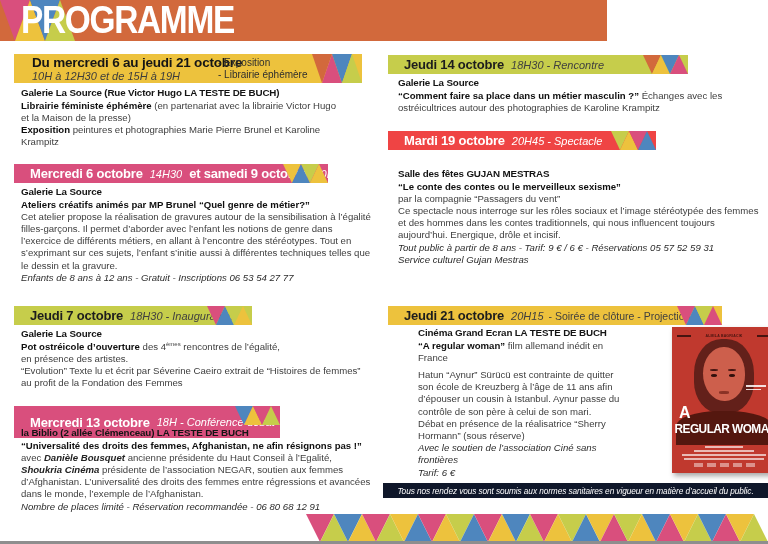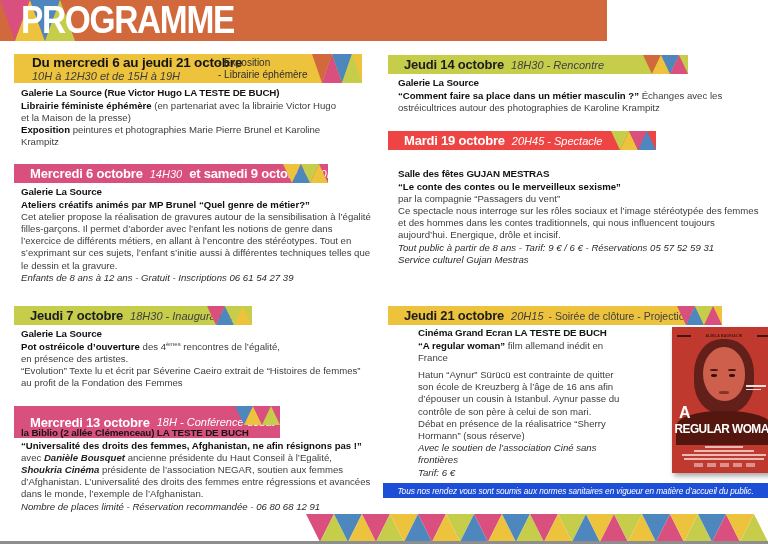--- a/index.html
+++ b/index.html
@@ -59,21 +59,21 @@
   .p-sidetext div{height:1.5px;background:rgba(255,255,255,.85);margin-bottom:2px;}
   .p-title-a{position:absolute;left:7px;top:80px;font-size:16px;font-weight:bold;color:#fff;letter-spacing:-.5px;}
   .p-title{position:absolute;left:0;width:104px;top:96px;text-align:center;font-size:12.5px;font-weight:bold;
            color:#fff;letter-spacing:-.6px;transform:scaleX(.95);white-space:nowrap;}
   .p-lines{position:absolute;left:0;right:0;top:116px;display:flex;flex-direction:column;align-items:center;}
   .p-lines div{background:rgba(255,255,255,.65);margin-top:2.5px;}
   .p-logos{position:absolute;left:0;right:0;top:136px;display:flex;justify-content:center;gap:4px;}
   .p-logos div{width:9px;height:4px;background:rgba(255,255,255,.45);}
 
   
-  .salmon-band{position:absolute;left:383px;top:483px;width:385px;height:15px;background:#1d4ed8;
+  .salmon-band{position:absolute;left:383px;top:483px;width:385px;height:15px;background:#0f172a;
                display:flex;align-items:center;justify-content:center;}
   .salmon-band span{font-style:italic;font-size:8.3px;color:#fff;letter-spacing:-.1px;}
   .bottom-strip{position:absolute;left:306px;top:514px;height:28px;}
   .grey-line{position:absolute;left:0;top:541px;width:768px;height:3px;background:#8e8e8e;}
 </style>
 </head>
 <body>
 
 <div id="page">
 
@@ -128,21 +128,21 @@
           <polygon points="18,0 36,0 27,19" fill="#c6cd4b"></polygon>
           <polygon points="27,19 45,19 36,0" fill="#edc23d"></polygon>
         </svg>
       </div>
   </div>
 
   <div class="block" style="left:21px;top:186px;width:354px;">
     <p class="venue">Galerie La Source</p>
     <p class="bold">Ateliers créatifs animés par MP Brunel “Quel genre de métier?”</p>
     <p>Cet atelier propose la réalisation de gravures autour de la sensibilisation à l’égalité filles-garçons. Il permet d’aborder avec l’enfant les notions de genre dans l’exercice de différents métiers, en allant à l’encontre des stéréotypes. Tout en s’exprimant sur ces sujets, l’enfant s’initie aussi à différentes techniques telles que le dessin et la gravure.</p>
-    <p class="note">Enfants de 8 ans à 12 ans - Gratuit - Inscriptions  06 61 54 27 39</p>
+    <p class="note">Enfants de 8 ans à 12 ans - Gratuit - Inscriptions  06 53 54 27 77</p>
   </div>
 
   <div class="band bg-lime dark" style="left:14px;top:306px;width:238px;height:19px;">
     <div class="band-inner">
       <span class="band-date">Jeudi 7 octobre</span>
       <span class="band-time">18H30 - Inauguration</span>
     </div>
     <div class="strip">
         <svg width="45" height="19" style="display: block;">
           <polygon points="0,0 18,0 9,19" fill="#d94f7d"></polygon>
@@ -240,21 +240,21 @@
           <polygon points="27,19 45,19 36,0" fill="#d94f7d"></polygon>
         </svg>
       </div>
   </div>
 
   <div class="block blockG" style="left:418px;top:327px;width:358px;gap:40px;">
     <div class="text-col">
       <p class="venue">Cinéma Grand Ecran LA TESTE DE BUCH</p>
       <p><span class="bold">“A regular woman”</span><span>  film allemand inédit en France</span></p>
       <div class="gap"></div>
-      <p>Hatun “Aynur” Sürücü est contrainte de quitter son école de Kreuzberg à l’âge de 16 ans afin d’épouser un cousin à Istanbul. Aynur passe du contrôle de son père à celui de son mari.</p>
+      <p>Hatun “Aynur” Sürücü est contrainte de quitter son école de Kreuzberg à l’âge de 11 ans afin d’épouser un cousin à Istanbul. Aynur passe du contrôle de son père à celui de son mari.</p>
       <p>Débat en présence de la réalisatrice “Sherry Hormann” (sous réserve)</p>
       <p class="note">Avec le soutien de l’association Ciné sans frontières</p>
       <p class="note">Tarif: 6 €</p>
     </div>
     <div class="poster">
       <div class="p-credits">
         <div class="p-credit-bar"></div>
         <div class="p-credit-name">ALMILA BAGRIACIK</div>
         <div class="p-credit-bar"></div>
       </div>

